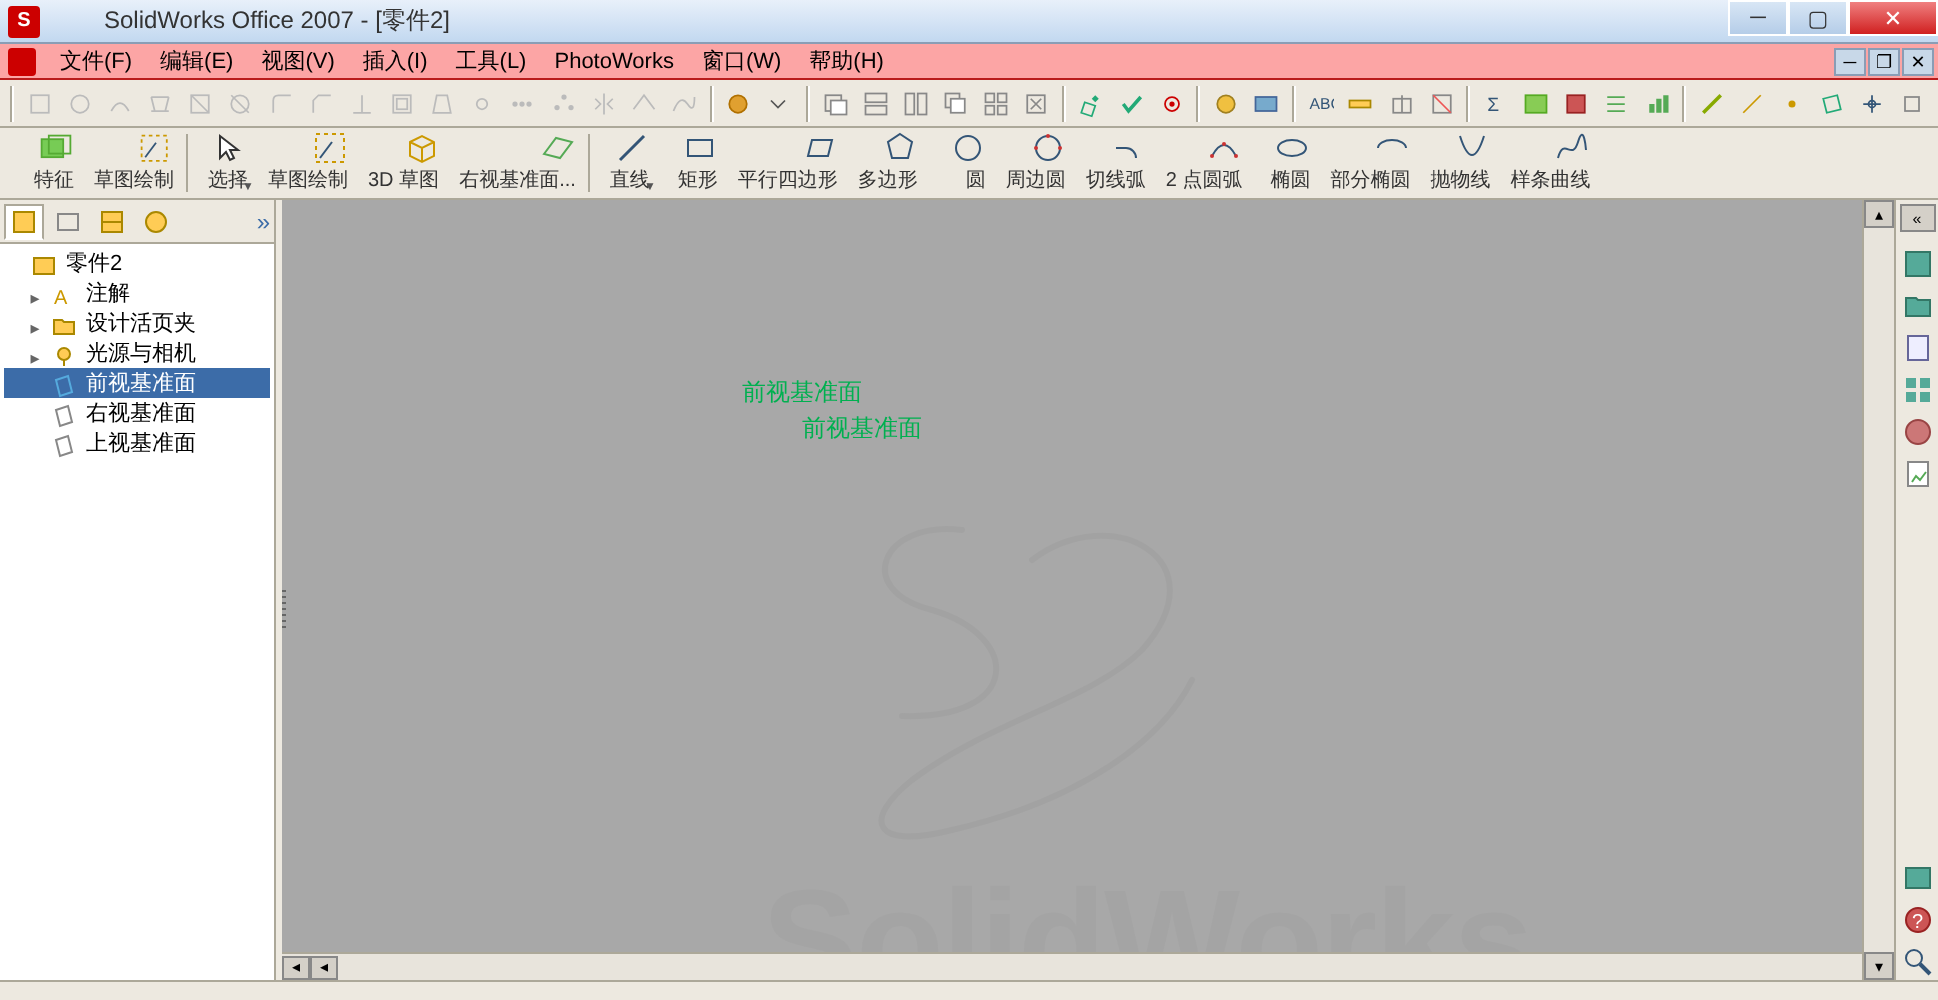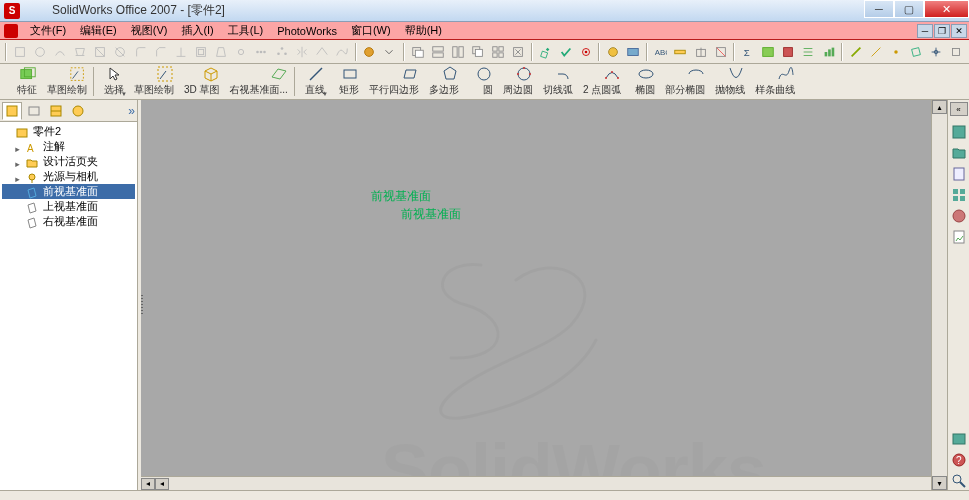--- a/index.html
+++ b/index.html
@@ -593,30 +593,30 @@
           </span>
         <span class="txt">前视基准面</span>
       </div>
       <div class="tree-node" style="padding-left:10px">
         <span class="tw"></span>
         <span class="tic">
             <svg width="12" height="12" viewBox="0 0 12 12">
               <path d="M2 3 L8 1 L10 9 L4 11 Z" fill="none" stroke="#888"></path>
             </svg>
           </span>
-        <span class="txt">上视基准面</span>
+        <span class="txt">右视基准面</span>
       </div>
       <div class="tree-node" style="padding-left:10px">
         <span class="tw"></span>
         <span class="tic">
             <svg width="12" height="12" viewBox="0 0 12 12">
               <path d="M2 3 L8 1 L10 9 L4 11 Z" fill="none" stroke="#888"></path>
             </svg>
           </span>
-        <span class="txt">右视基准面</span>
+        <span class="txt">上视基准面</span>
       </div>
     </div>
   </div>
 
   <div class="viewport">
     <div class="grab"></div>
     <div class="plane-label" style="top:88px; left:230px">前视基准面</div>
     <div class="plane-label" style="top:106px; left:260px">前视基准面</div>
 
     <svg class="watermark" width="440" height="260" viewBox="0 0 440 260">

